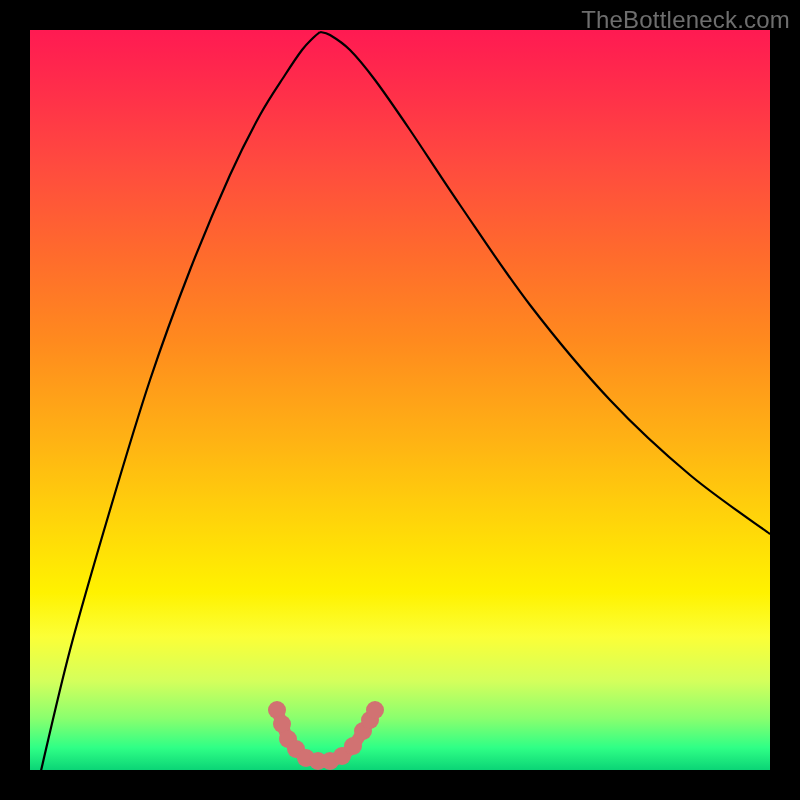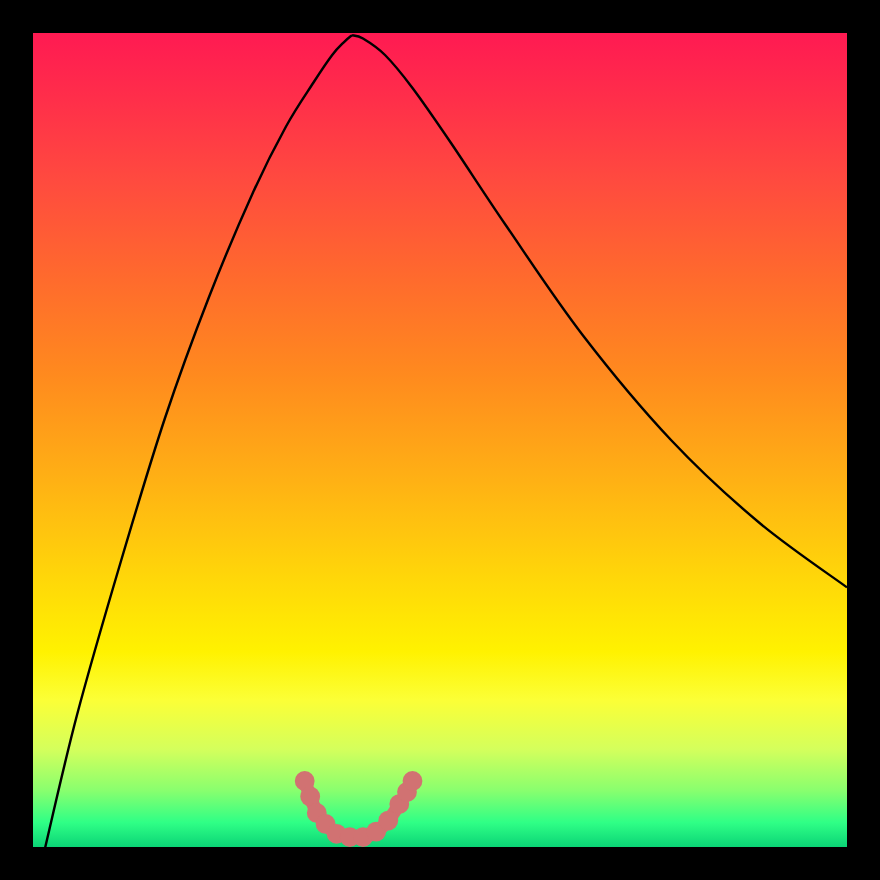--- a/index.html
+++ b/index.html
@@ -73,20 +73,21 @@
     fill: none;
     stroke: #d17272;
     stroke-width: 12;
     stroke-linecap: round;
   }
 </style>
 </head>
 <body>
 
 <div class="frame">
+  <div class="watermark">TheBottleneck.com</div>
   <div class="plot-area">
     <svg class="curves" viewBox="0 0 740 740">
       <path id="leftPath" class="curve" d="M 10 745 C 15 724.1666666666666, 28.333333333333336 664.1666666666666, 40 620 C 51.666666666666664 575.8333333333334, 66.66666666666667 525, 80 480 C 93.33333333333333 435, 106.66666666666667 390, 120 350 C 133.33333333333334 310, 146.66666666666666 274.1666666666667, 160 240 C 173.33333333333334 205.83333333333334, 188.33333333333334 170.83333333333334, 200 145 C 211.66666666666666 119.16666666666667, 220.83333333333334 101.66666666666667, 230 85 C 239.16666666666666 68.33333333333333, 248 55.833333333333336, 255 45 C 262 34.166666666666664, 267.3333333333333 26.166666666666668, 272 20 C 276.6666666666667 13.833333333333332, 280 11, 283 8 C 286 5, 288.8333333333333 3, 290 2"></path>
       <path id="rightPath" class="curve" d="M 290 2 C 291.6666666666667 2.5, 295 2, 300 5 C 305 8, 312.5 12.5, 320 20 C 327.5 27.5, 335 36.666666666666664, 345 50 C 355 63.333333333333336, 365.8333333333333 79.16666666666667, 380 100 C 394.1666666666667 120.83333333333333, 410 145.83333333333334, 430 175 C 450 204.16666666666666, 475 242.5, 500 275 C 525 307.5, 553.3333333333334 341.6666666666667, 580 370 C 606.6666666666666 398.3333333333333, 633.3333333333334 422.6666666666667, 660 445 C 686.6666666666666 467.3333333333333, 726.6666666666666 494.1666666666667, 740 504"></path>
       <g id="markers">
           <path class="marker-line" stroke="#d17272" d="M 247 680 C 247.83333333333334 682.3333333333334, 250.16666666666666 689.1666666666666, 252 694 C 253.83333333333334 698.8333333333334, 255.66666666666666 704.8333333333334, 258 709 C 260.3333333333333 713.1666666666666, 263 715.8333333333334, 266 719 C 269 722.1666666666666, 272.3333333333333 726, 276 728 C 279.6666666666667 730, 284 730.5, 288 731 C 292 731.5, 296 731.8333333333334, 300 731 C 304 730.1666666666666, 308.1666666666667 728.5, 312 726 C 315.8333333333333 723.5, 319.5 720.1666666666666, 323 716 C 326.5 711.8333333333334, 330.1666666666667 705.3333333333334, 333 701 C 335.8333333333333 696.6666666666666, 338 693.5, 340 690 C 342 686.5, 344.1666666666667 681.6666666666666, 345 680"></path>
           <circle cx="247" cy="680" r="9" class="marker" fill="#d17272"></circle>
           <circle cx="252" cy="694" r="9" class="marker" fill="#d17272"></circle>
           <circle cx="258" cy="709" r="9" class="marker" fill="#d17272"></circle>
           <circle cx="266" cy="719" r="9" class="marker" fill="#d17272"></circle>

